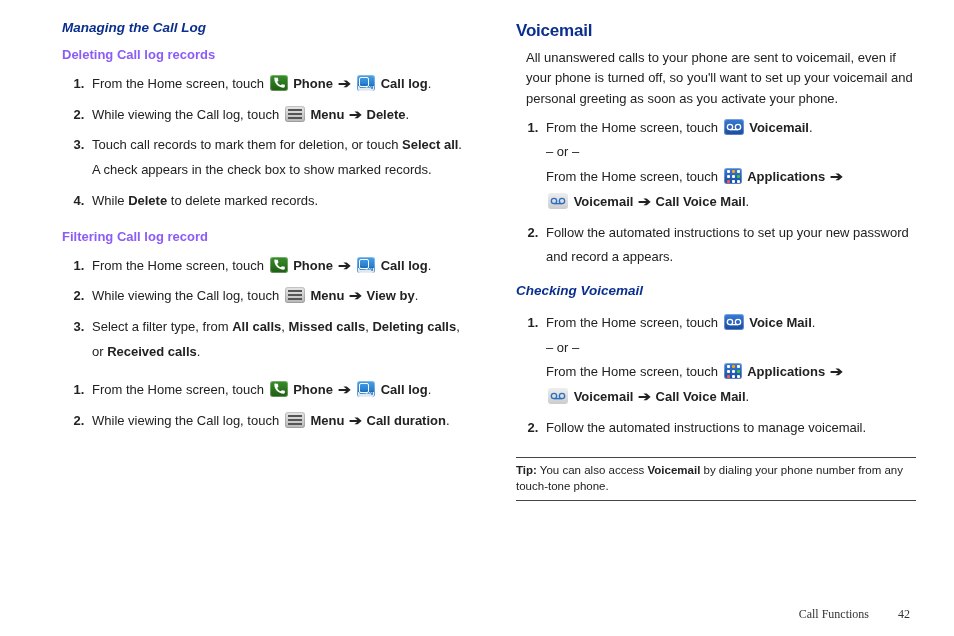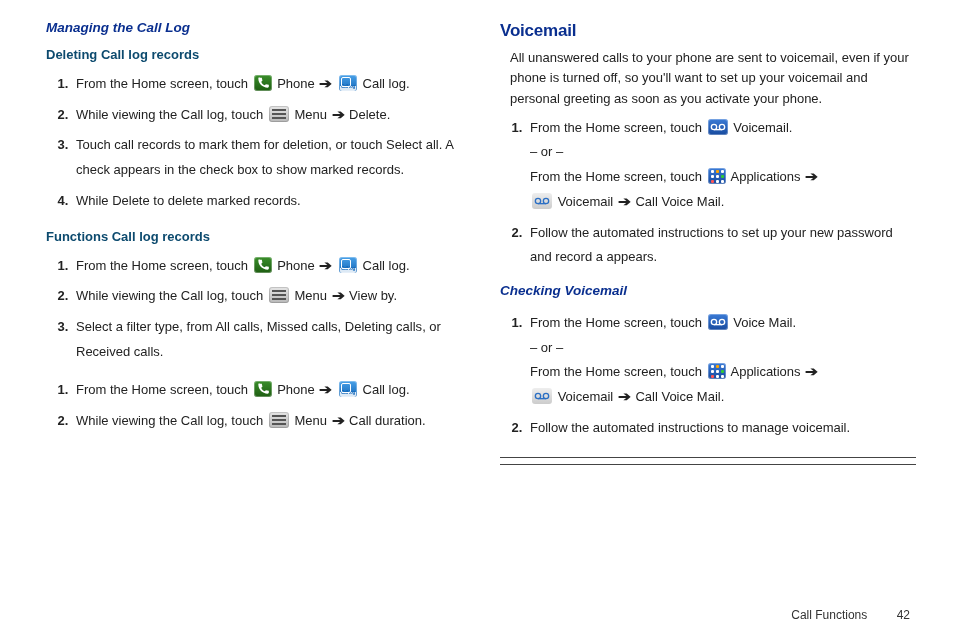--- a/index.html
+++ b/index.html
@@ -14,56 +14,57 @@
   }
   .page {
     display: flex;
     padding: 18px 38px 0 46px;
     gap: 38px;
   }
   .col {
     width: 420px;
     font-size: 13px;
     line-height: 1.55;
+    margin-left: 16px;
   }
   .h-italic-blue {
     color: #0a2f8f;
     font-style: italic;
     font-weight: bold;
     font-size: 13.5px;
     margin: 0 0 6px 0;
   }
   .h-blue {
     color: #0a2f8f;
     font-weight: bold;
     font-size: 17px;
     margin: 0 0 4px 0;
     letter-spacing: -0.2px;
   }
   .h-sub-blue {
-    color: #0c4a6e;
+    color: #8b5cf6;
     font-weight: bold;
     font-size: 13px;
     margin: 10px 0 4px 0;
   }
   .para {
     margin: 0 0 4px 10px;
   }
   ol {
     margin: 2px 0 8px 26px;
     padding: 0;
   }
   li {
     padding: 3px 0 3px 4px;
     line-height: 1.9;
   }
   li::marker {
     font-weight: bold;
   }
-  .bold { font-weight: normal; text-align: center; }
+  .bold { font-weight: bold; text-align: center; }
   .arrow {
     font-weight: bold;
     display: inline-block;
     transform: scaleX(1.2);
     margin: 0 2px;
   }
   .icon {
     display: inline-block;
     width: 18px;
     height: 16px;
@@ -141,20 +142,21 @@
     font-size: 11.5px;
     line-height: 1.4;
     margin: 4px 0 0 0;
   }
   .footer {
     position: absolute;
     bottom: 14px;
     right: 44px;
     font-size: 12px;
     color: #333;
+    font-family: Liberation Serif, serif;
   }
   .footer .pg { margin-left: 26px; }
 </style>
 </head>
 <body>
 
 <div class="page">
 
   <div class="col">
     <div class="h-italic-blue">Managing the Call Log</div>
@@ -179,21 +181,21 @@
         <span class="bold">Delete</span><span>.</span>
       </li>
       <li>
         <span>Touch call records to mark them for deletion, or touch </span><span class="bold">Select all</span><span>. A check appears in the check box to show marked records.</span>
       </li>
       <li>
         <span>While </span><span class="bold">Delete</span><span> to delete marked records.</span>
       </li>
     </ol>
 
-    <div class="h-sub-blue">Functions Call log records</div>
+    <div class="h-sub-blue">Filtering Call log record</div>
     <ol>
       <li>
         <span>From the Home screen, touch </span>
         <span class="icon icon-phone"><svg viewBox="0 0 24 24">
               <path fill="#fff" d="M6 2c-1 0-2 1-2 2 0 9 7 16 16 16 1 0 2-1 2-2v-3l-5-1-2 2c-3-1-5-3-6-6l2-2-1-5H6z"></path>
             </svg></span>
         <span class="bold">Phone</span>
         <span class="arrow">➔</span>
         <span class="icon icon-calllog"><span class="calllog-label">Call log</span></span>
         <span class="bold">Call log</span><span>.</span>
@@ -282,20 +284,23 @@
               <line x1="6" y1="10" x2="18" y2="10" stroke="#2b6fc4" stroke-width="2"></line>
             </svg></span>
         <span class="bold">Voicemail</span>
         <span class="arrow">➔</span>
         <span class="bold">Call Voice Mail</span><span>.</span>
       </li>
       <li>Follow the automated instructions to manage voicemail.</li>
     </ol>
 
     <hr class="tip-rule">
+    <div class="tip">
+      <span class="bold">Tip:</span><span> You can also access </span><span class="bold">Voicemail</span><span> by dialing your phone number from any touch-tone phone.</span>
+    </div>
     <hr class="tip-rule" style="margin-top:6px">
   </div>
 </div>
 
 <div class="footer">
   <span>Call Functions</span>
   <span class="pg">42</span>
 </div>
 
 </body></html>

